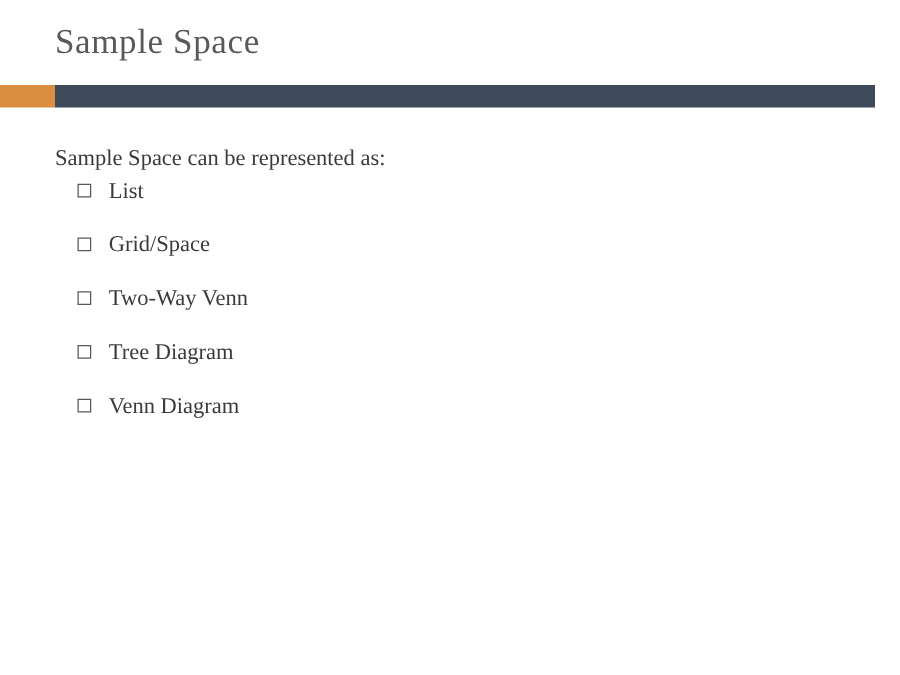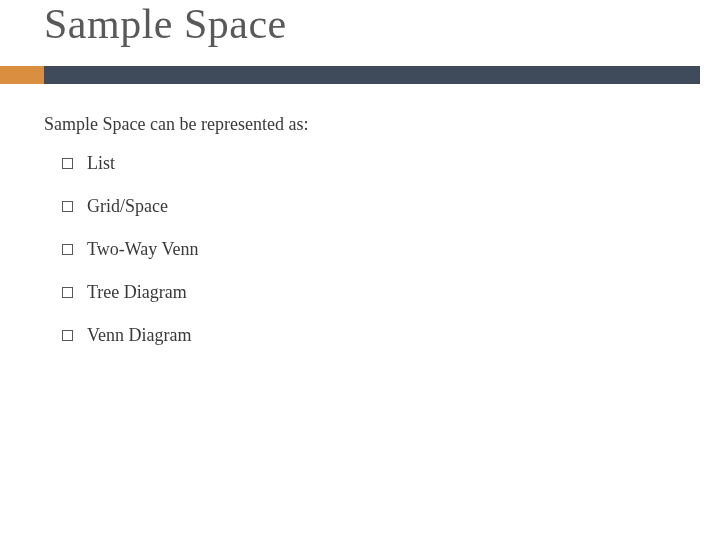--- a/index.html
+++ b/index.html
@@ -9,24 +9,24 @@
     }
     body {
       width: 720px;
       height: 540px;
       background: #ffffff;
       font-family: Georgia, 'Times New Roman', serif;
       color: #3a3a3a;
       position: relative;
     }
     .title {
-      font-size: 42px;
+      font-size: 28px;
       font-weight: normal;
       color: #595959;
-      padding: 0 0 0 44px;
+      padding: 18px 0 0 44px;
       letter-spacing: 0.5px;
     }
     .divider-strip {
       margin-top: 18px;
       height: 18px;
       width: 100%;
       display: flex;
     }
     .divider-accent {
       width: 44px;
@@ -38,21 +38,21 @@
       height: 100%;
       background: #3f4a5a;
       margin-right: 20px;
     }
     .content {
       padding: 30px 44px 0 44px;
     }
     .intro {
       font-size: 18px;
       color: #3a3a3a;
-      margin-bottom: 18px;
+      margin-bottom: 5px;
     }
     .list {
       list-style: none;
       padding-left: 18px;
       text-align: right;
     }
     .list-item {
       display: flex;
       align-items: center;
       margin-bottom: 22px;

